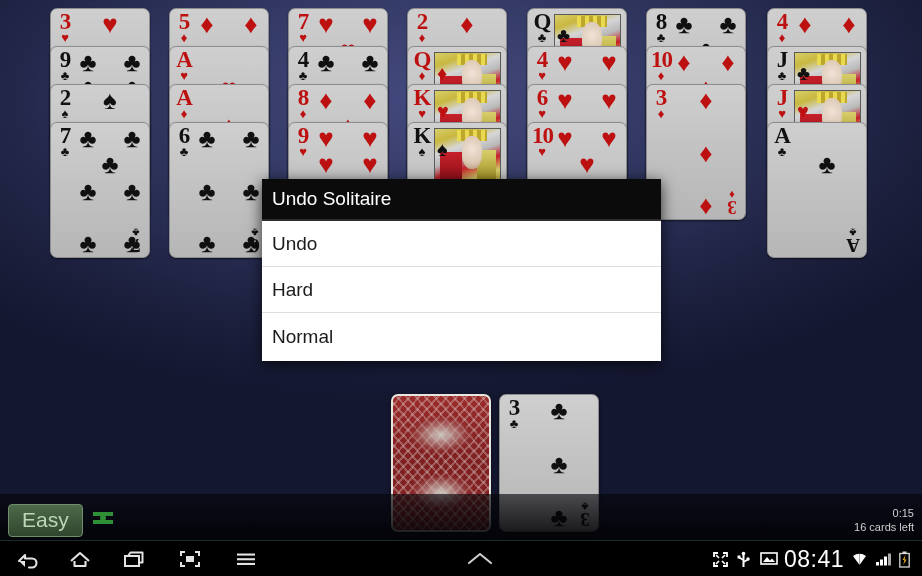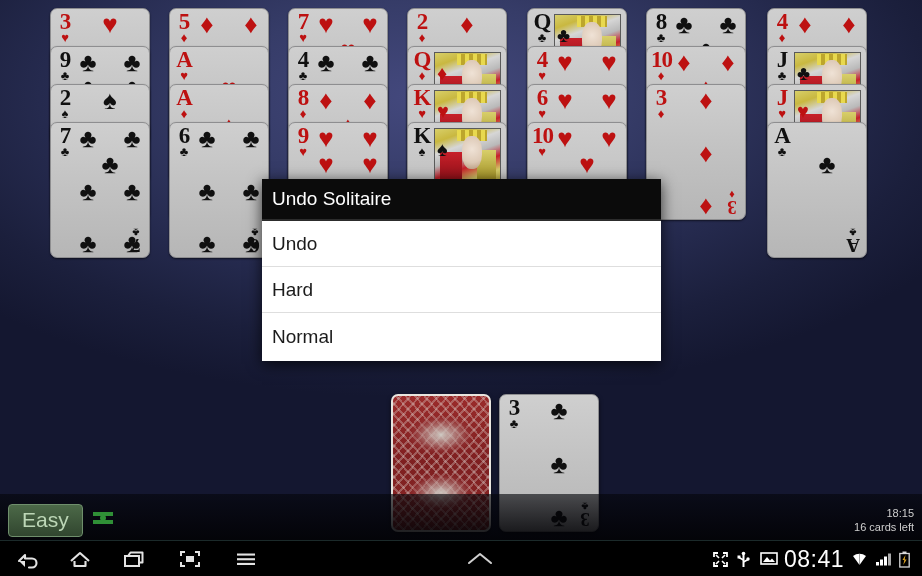--- a/index.html
+++ b/index.html
@@ -673,21 +673,21 @@
 
   <div id="redo-icon">
     <svg viewBox="0 0 22 16" width="22" height="16" aria-hidden="true">
       <rect x="1" y="2" width="20" height="4" fill="#2f8f36"></rect>
       <rect x="1" y="10" width="20" height="4" fill="#2f8f36"></rect>
       <circle cx="11" cy="8" r="3" fill="#2f8f36"></circle>
     </svg>
   </div>
 
   <div id="status-block">
-    <div>18:15</div>
+    <div>0:15</div>
     <div>16 cards left</div>
   </div>
 
   <div id="difficulty-dialog">
     <div id="dialog-title-bar">
       <span id="dialog-title">Undo Solitaire</span>
     </div>
     <div class="dialog-option">Undo</div>
     <div class="dialog-option">Hard</div>
     <div class="dialog-option">Normal</div>

